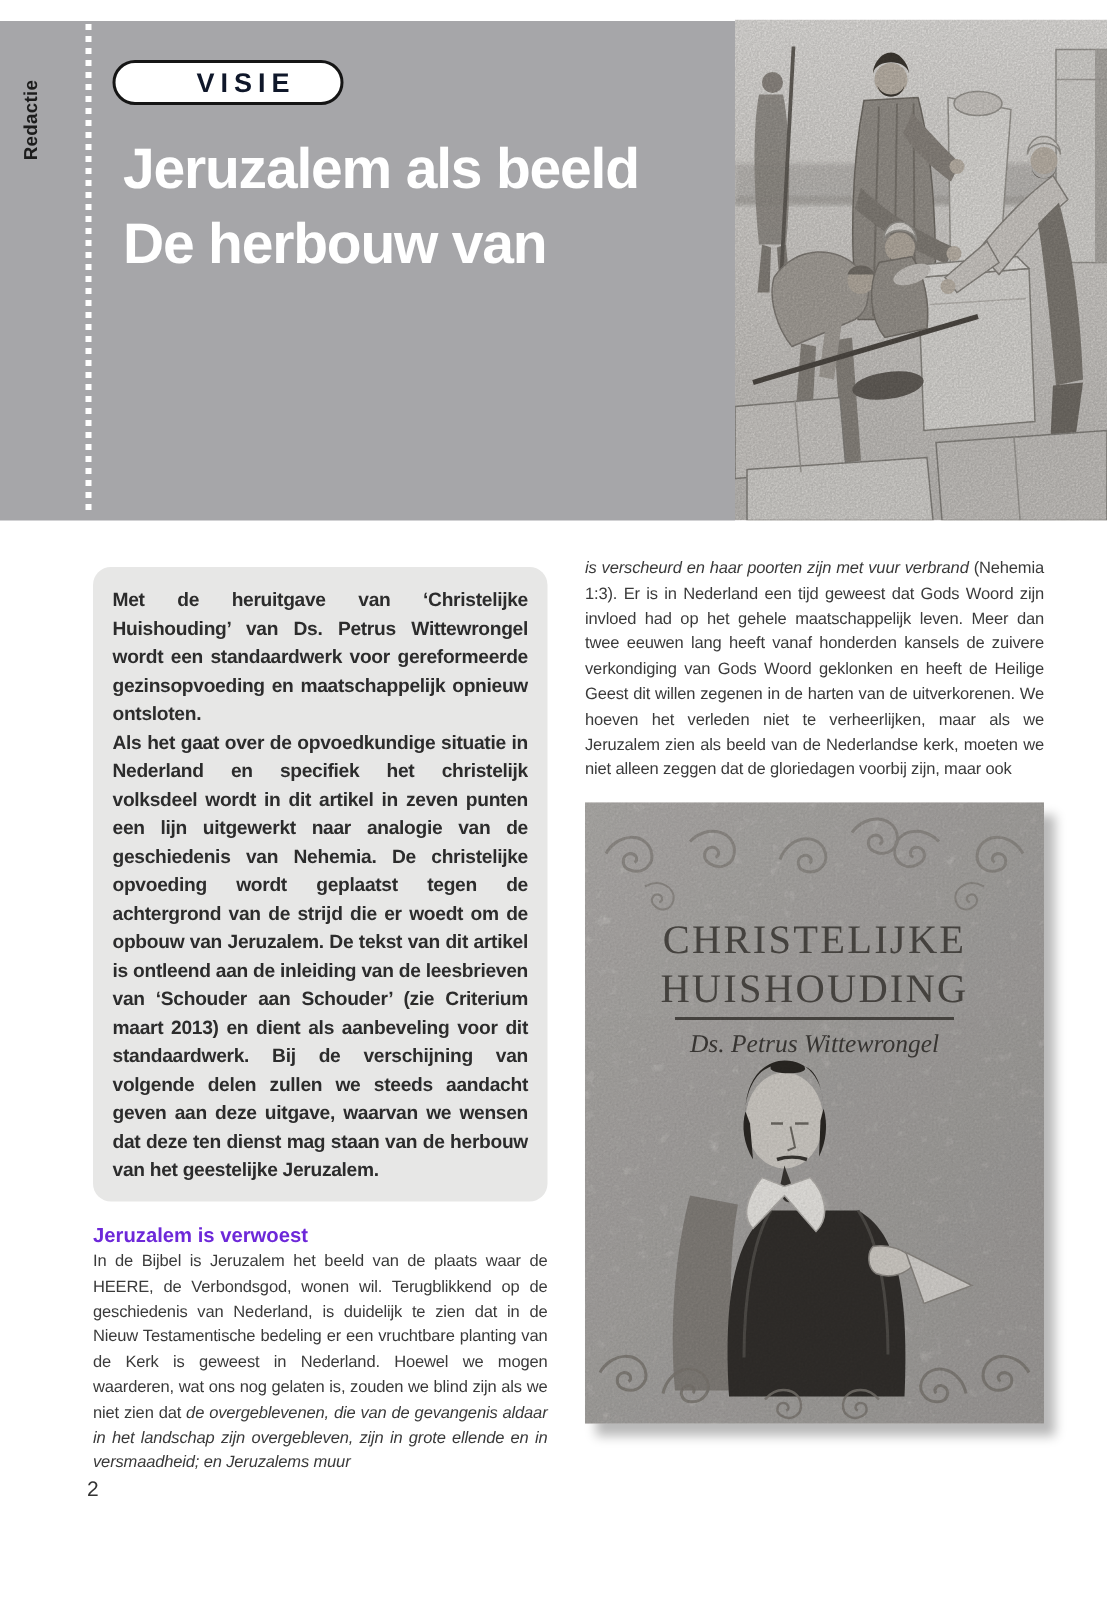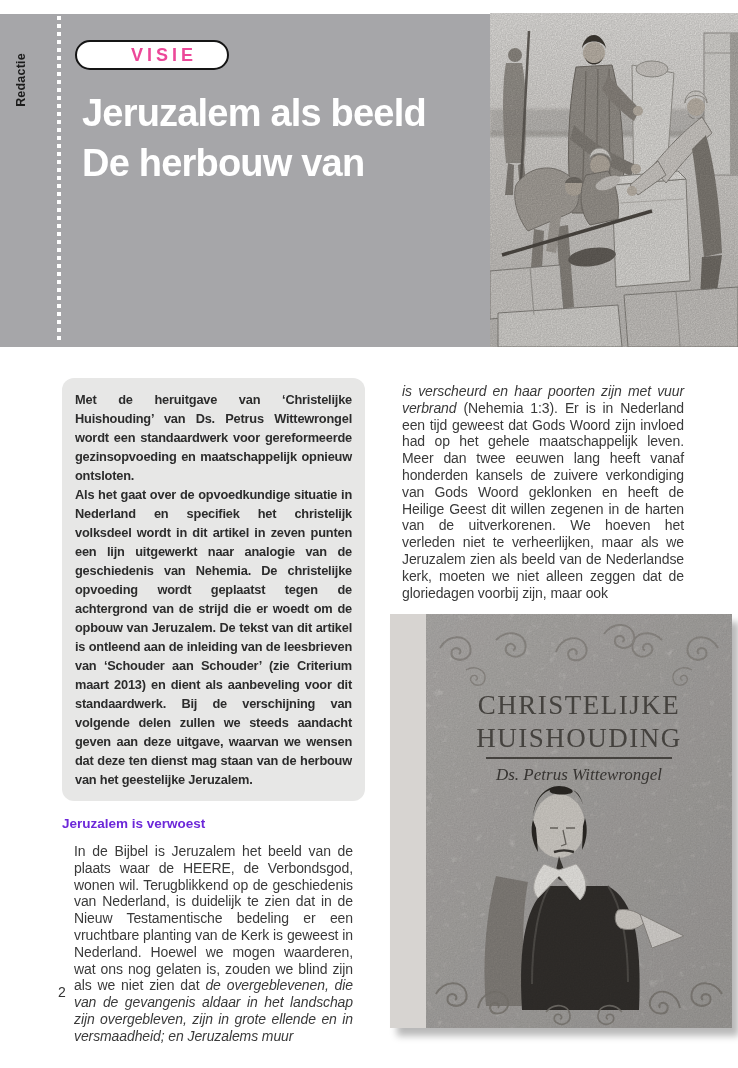--- a/index.html
+++ b/index.html
@@ -9,38 +9,38 @@
   .header-block{position:absolute;left:0;top:14px;width:490px;height:333px;background:#a6a6a9;}
   .redactie-wrap{position:absolute;left:5px;top:22px;width:32px;height:88px;
                  display:flex;align-items:center;justify-content:center;}
   .redactie-wrap span{transform:rotate(-90deg);white-space:nowrap;font-size:12.5px;
                  font-weight:bold;color:#1c1c1c;letter-spacing:.2px;}
   .dotted-divider{position:absolute;left:57px;top:2px;bottom:4px;width:4px;
                  background-image:repeating-linear-gradient(to bottom,#ffffff 0 4px,rgba(255,255,255,0) 4px 8px);}
   .visie-badge{position:absolute;left:75px;top:26px;width:154px;height:30px;background:#ffffff;
                  border:2.2px solid #151515;border-radius:17px;display:flex;align-items:center;
                  justify-content:center;box-sizing:border-box;}
-  .visie-badge span{font-size:18px;font-weight:bold;letter-spacing:4px;color:#ec4899;margin-left:24px;}
+  .visie-badge span{font-size:18px;font-weight:bold;letter-spacing:4px;color:#0f172a;margin-left:24px;}
   .article-title{position:absolute;left:82px;top:74px;margin:0;font-size:38px;line-height:50px;
                  font-weight:bold;color:#ffffff;letter-spacing:-0.8px;}
   .article-title span{display:block;}
   
   .illustration{position:absolute;left:490px;top:13px;width:248px;height:334px;overflow:hidden;}
   
   .col-left{position:absolute;left:62px;top:378px;width:303px;}
   .intro-box{background:#e7e7e6;border-radius:12px;padding:12px 13px;text-align:justify;
              font-weight:bold;font-size:12.8px;line-height:19px;letter-spacing:-0.2px;color:#2c2c2c;}
   .intro-box p{margin:0;}
   .section-heading{margin:15px 0 2px 0;font-size:13.5px;font-weight:bold;color:#6d28d9;}
-  .body-par{margin:12px;font-size:14px;line-height:16.8px;letter-spacing:-0.1px;color:#3a3a3a;
+  .body-par{margin:0;font-size:11px;line-height:16.8px;letter-spacing:-0.1px;color:#3a3a3a;
             text-align:justify;}
   .body-par .it{font-style:italic;}
   .col-right{position:absolute;left:390px;top:371px;width:306px;}
   .book-cover{margin-top:13px;width:306px;height:414px;box-shadow:7px 8px 7px rgba(0,0,0,.28);
-              background:#d7d4d1;padding-left:36px;}
+              background:#d7d4d1;}
   .page-num{position:absolute;left:58px;top:984px;font-size:14px;color:#333;}
 </style>
 </head>
 <body>
 
 <div class="page">
 
   <div class="header-block">
     <div class="redactie-wrap">
       <span>Redactie</span>

